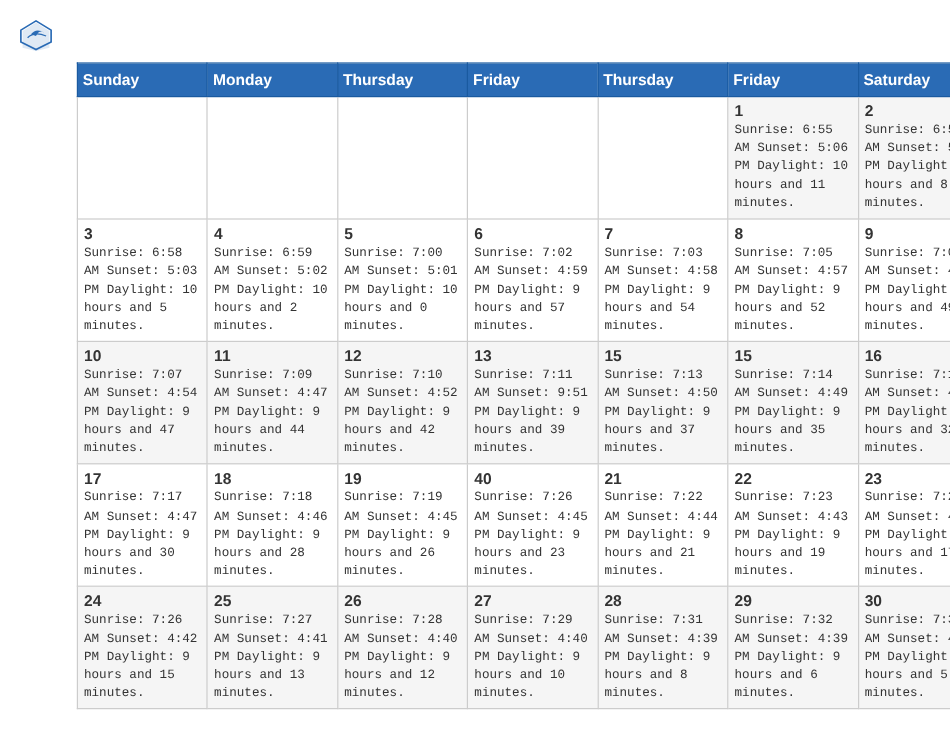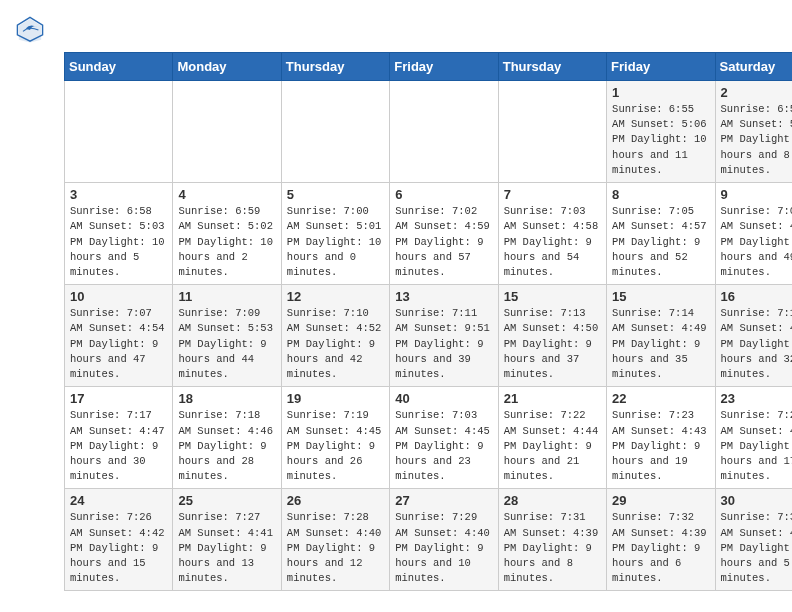--- a/index.html
+++ b/index.html
@@ -188,21 +188,21 @@
       <tr>
         <td>
           <span class="day-num">10</span>
           <div class="day-info">Sunrise: 7:07 AM
 Sunset: 4:54 PM
 Daylight: 9 hours and 47 minutes.</div>
         </td>
         <td>
           <span class="day-num">11</span>
           <div class="day-info">Sunrise: 7:09 AM
-Sunset: 5:53 PM
+Sunset: 4:47 PM
 Daylight: 9 hours and 44 minutes.</div>
         </td>
         <td>
           <span class="day-num">12</span>
           <div class="day-info">Sunrise: 7:10 AM
 Sunset: 4:52 PM
 Daylight: 9 hours and 42 minutes.</div>
         </td>
         <td>
           <span class="day-num">13</span>
@@ -243,21 +243,21 @@
 Daylight: 9 hours and 28 minutes.</div>
         </td>
         <td>
           <span class="day-num">19</span>
           <div class="day-info">Sunrise: 7:19 AM
 Sunset: 4:45 PM
 Daylight: 9 hours and 26 minutes.</div>
         </td>
         <td>
           <span class="day-num">40</span>
-          <div class="day-info">Sunrise: 7:03 AM
+          <div class="day-info">Sunrise: 7:26 AM
 Sunset: 4:45 PM
 Daylight: 9 hours and 23 minutes.</div>
         </td>
         <td>
           <span class="day-num">21</span>
           <div class="day-info">Sunrise: 7:22 AM
 Sunset: 4:44 PM
 Daylight: 9 hours and 21 minutes.</div>
         </td>
         <td>

